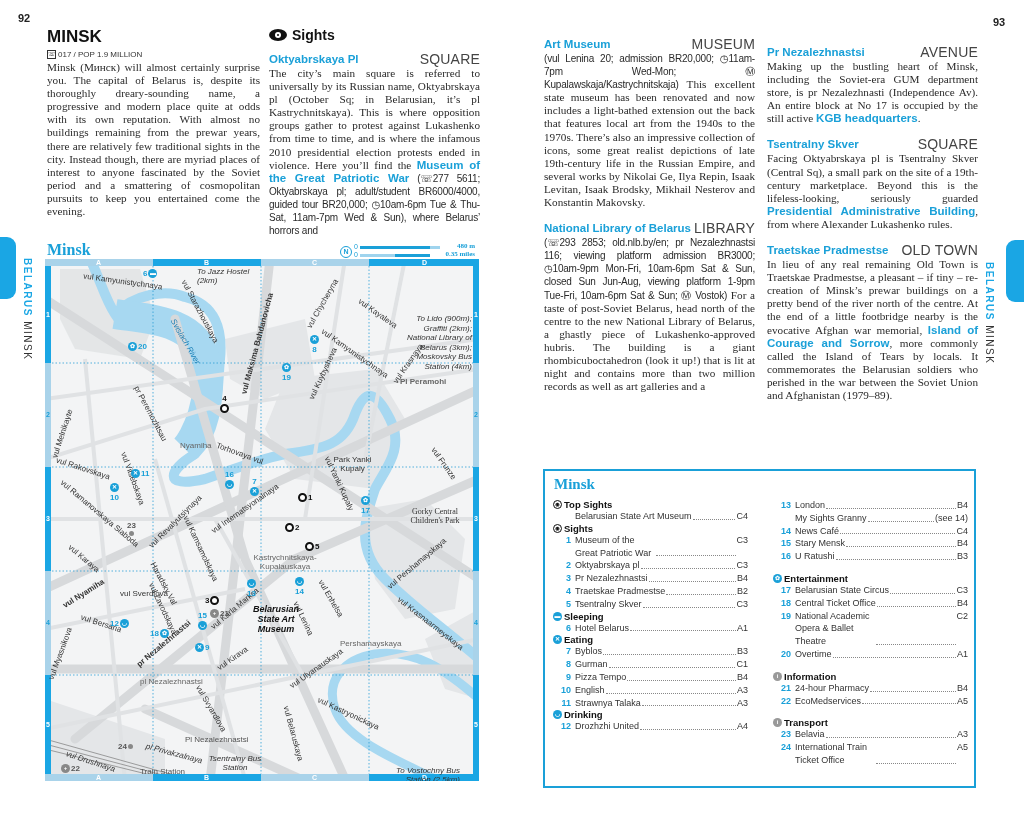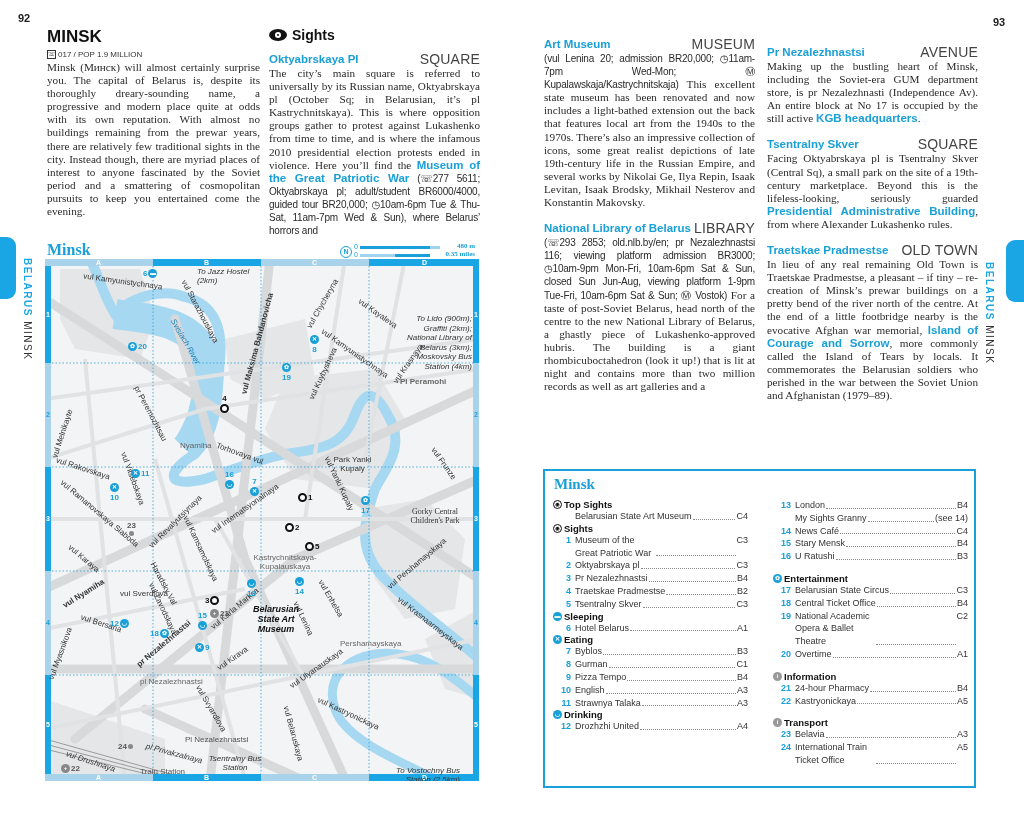--- a/index.html
+++ b/index.html
@@ -561,21 +561,21 @@
           <span>Information</span>
         </div>
         <div class="leg-row">
           <span class="leg-num">21</span>
           <span class="leg-name">24-hour Pharmacy</span>
           <span class="leg-dots"></span>
           <span class="leg-ref">B4</span>
         </div>
         <div class="leg-row">
           <span class="leg-num">22</span>
-          <span class="leg-name">Kastryonickaya</span>
+          <span class="leg-name">EcoMedservices</span>
           <span class="leg-dots"></span>
           <span class="leg-ref">A5</span>
         </div>
       </div>
       <div>
         <div class="leg-sec" style="margin-top: 10px;">
           <span class="leg-ico" style="background: rgb(153, 153, 153); color: rgb(255, 255, 255);">i</span>
           <span>Transport</span>
         </div>
         <div class="leg-row">

